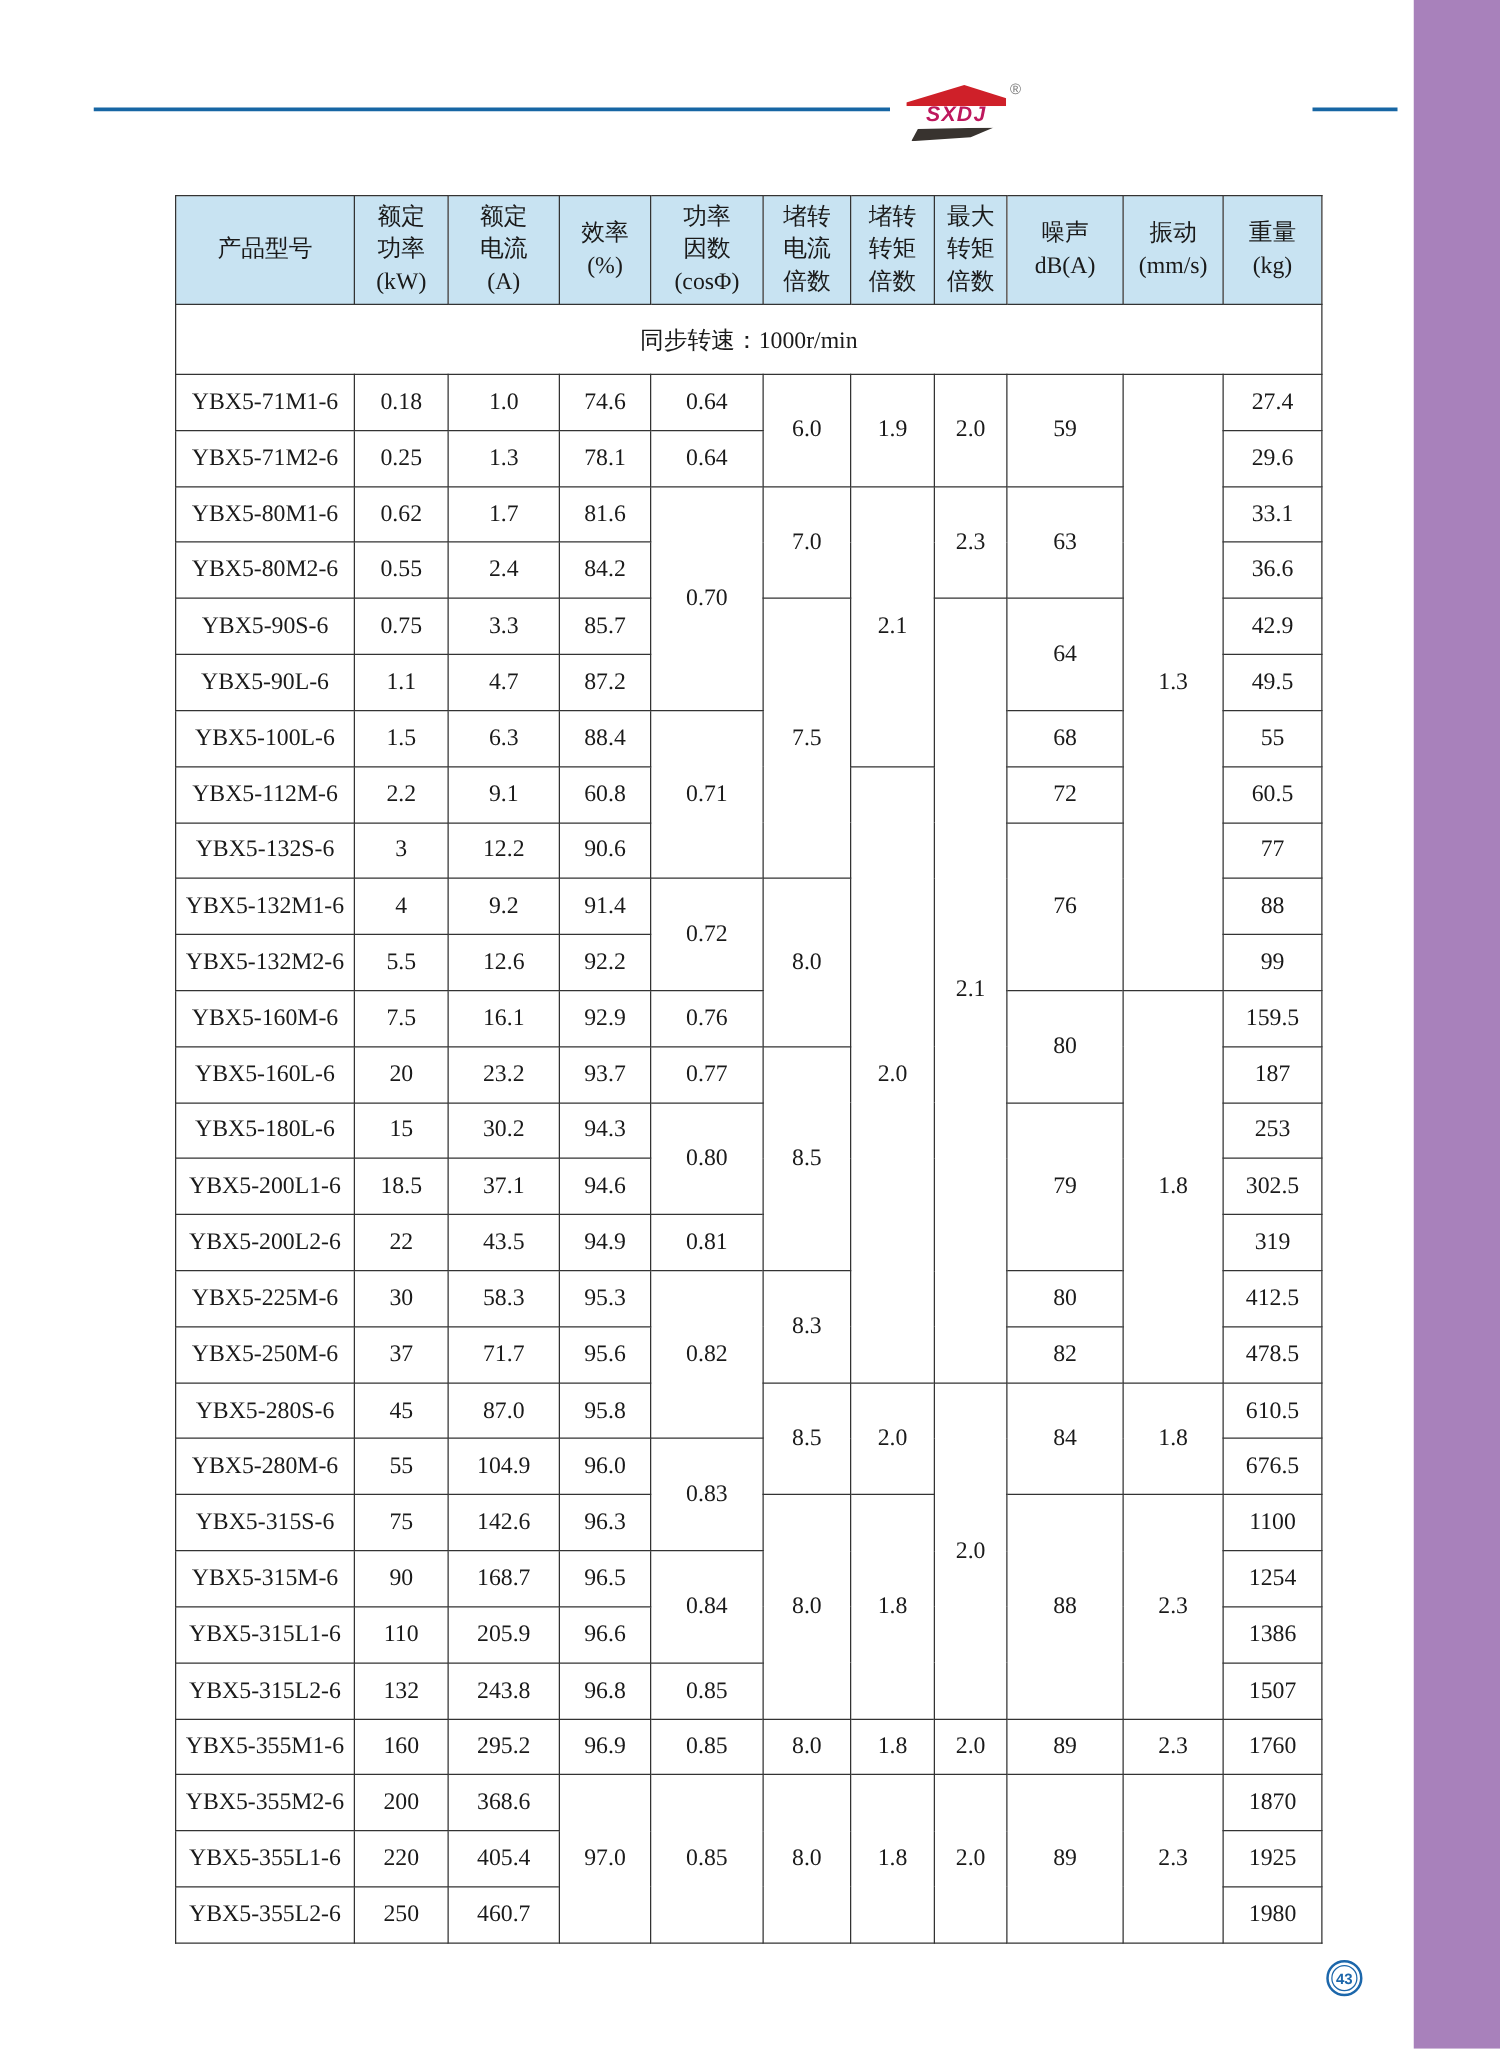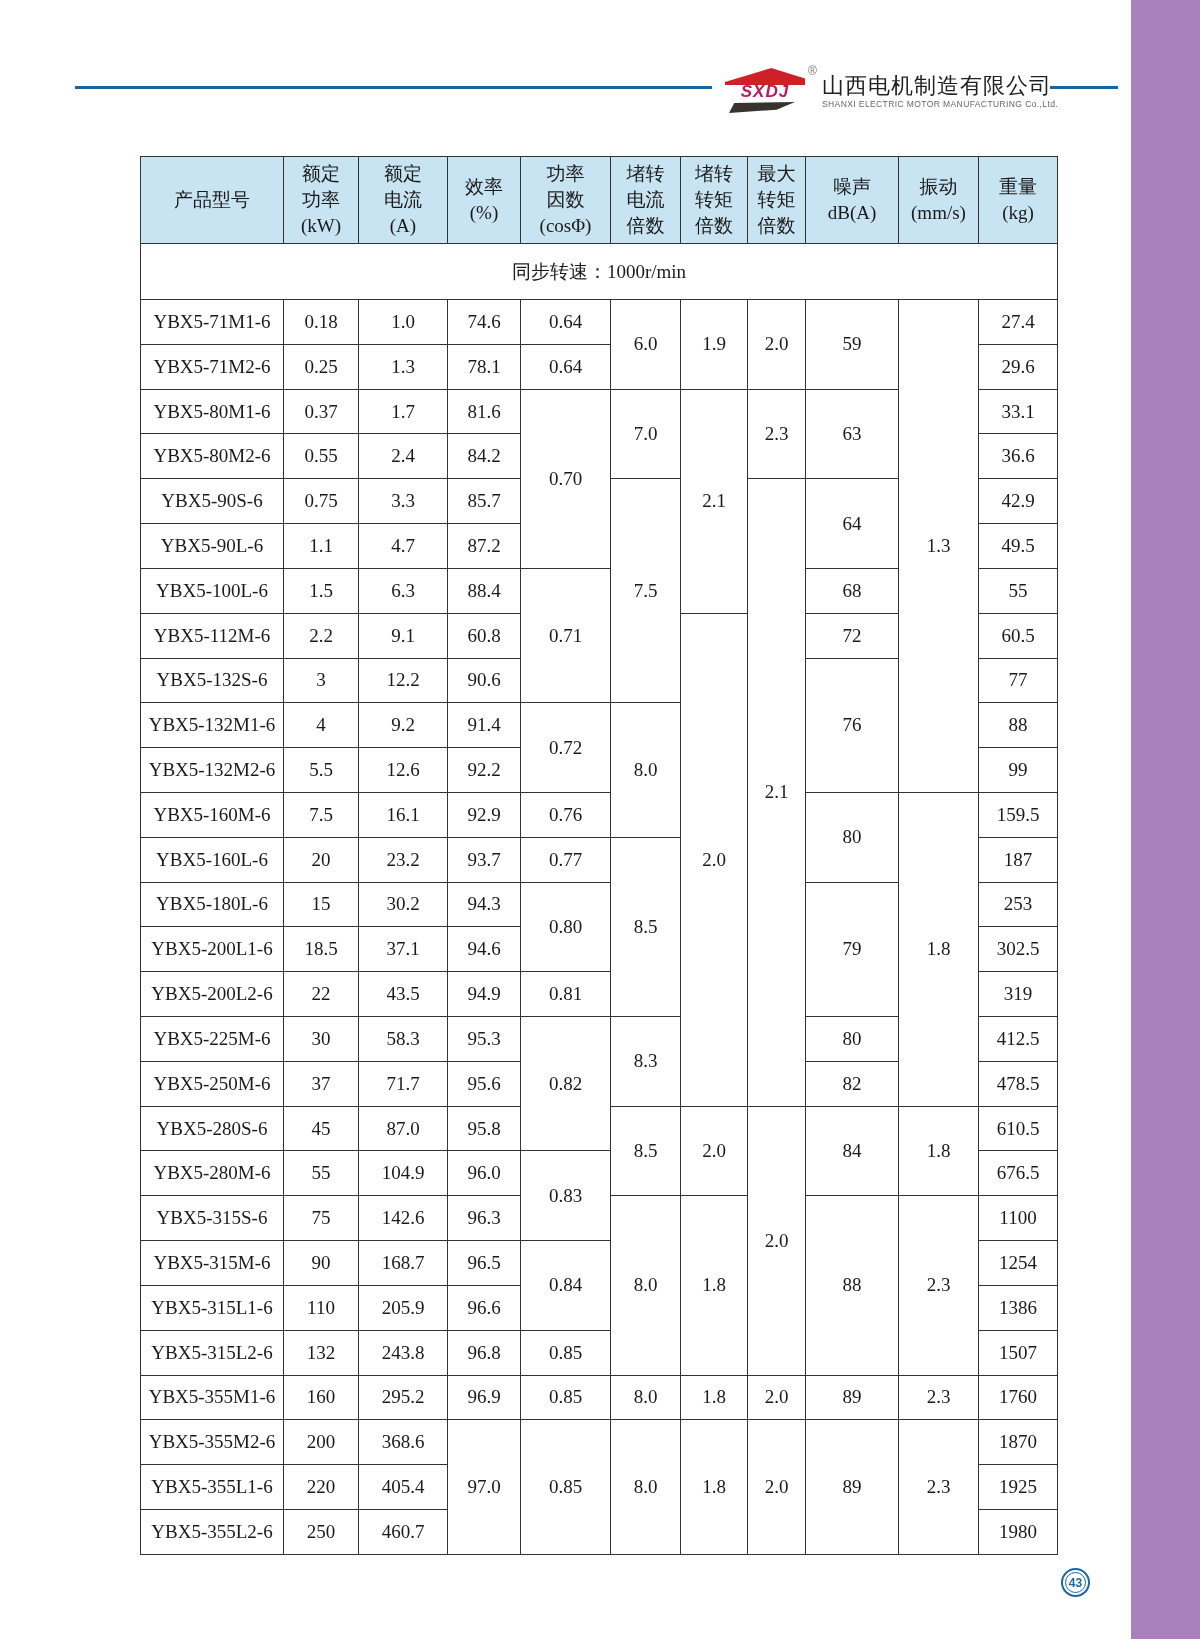--- a/index.html
+++ b/index.html
@@ -93,24 +93,20 @@
 <div class="sidebar"></div>
 <div class="top-rule"></div>
 
 <div class="logo-block">
   <div class="logo-graphic">
     <div class="logo-roof"></div>
     <div class="logo-brand">SXDJ</div>
     <div class="logo-swoosh"></div>
   </div>
   <div class="registered">®</div>
-  <div class="company">
-    <div class="company-cn">山西电机制造有限公司</div>
-    <div class="company-en">SHANXI ELECTRIC MOTOR MANUFACTURING Co.,Ltd.</div>
-  </div>
 </div>
 
 <table class="spec-table">
     <colgroup>
       <col style="width: 143px;">
       <col style="width: 75px;">
       <col style="width: 89px;">
       <col style="width: 73px;">
       <col style="width: 90px;">
       <col style="width: 70px;">
@@ -193,21 +189,21 @@
       <tr class="data-row">
         <td>YBX5-71M2-6</td>
         <td>0.25</td>
         <td>1.3</td>
         <td>78.1</td>
         <td>0.64</td>
         <td>29.6</td>
       </tr>
       <tr class="data-row">
         <td>YBX5-80M1-6</td>
-        <td>0.37</td>
+        <td>0.62</td>
         <td>1.7</td>
         <td>81.6</td>
         <td rowspan="4">0.70</td>
         <td rowspan="2">7.0</td>
         <td rowspan="5">2.1</td>
         <td rowspan="2">2.3</td>
         <td rowspan="2">63</td>
         <td>33.1</td>
       </tr>
       <tr class="data-row">

